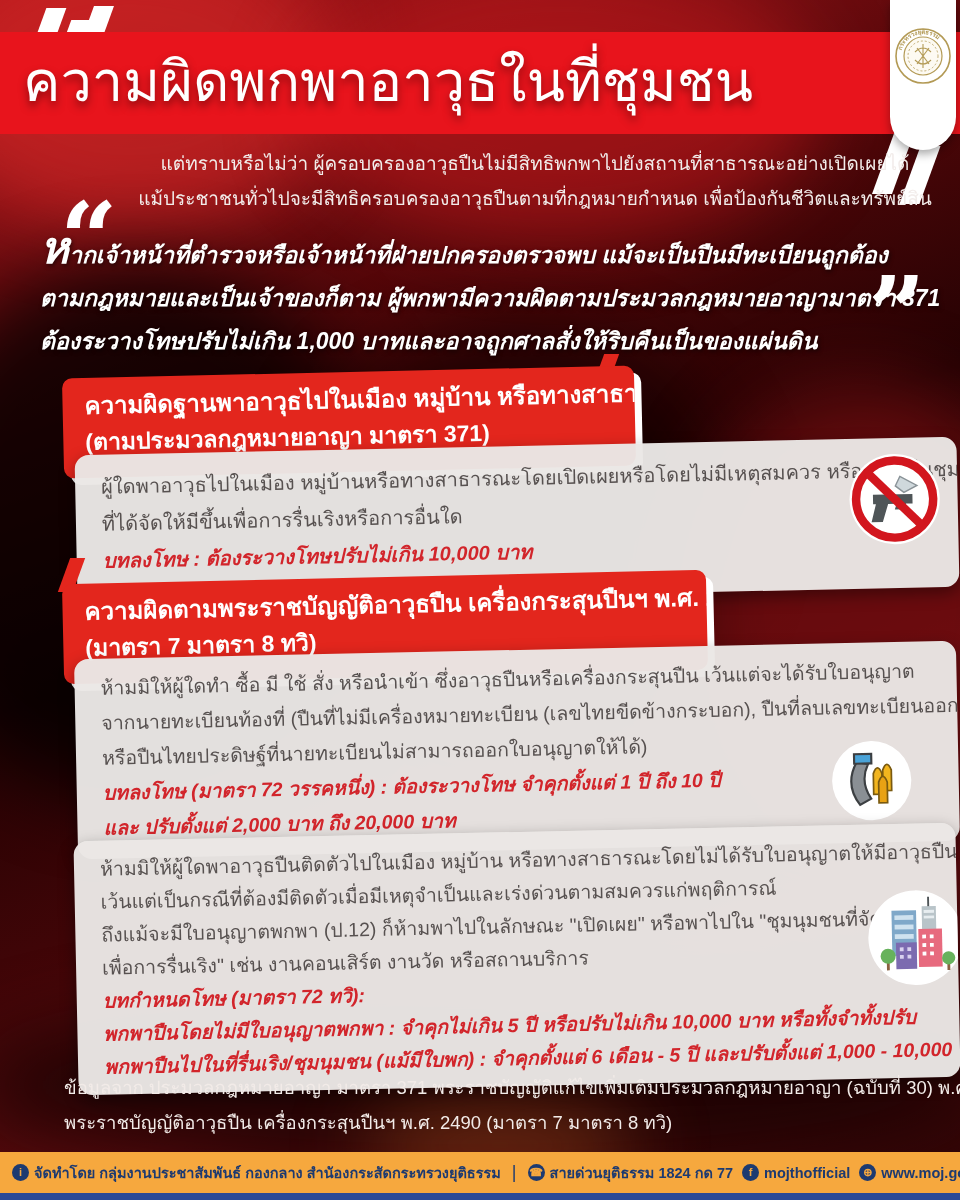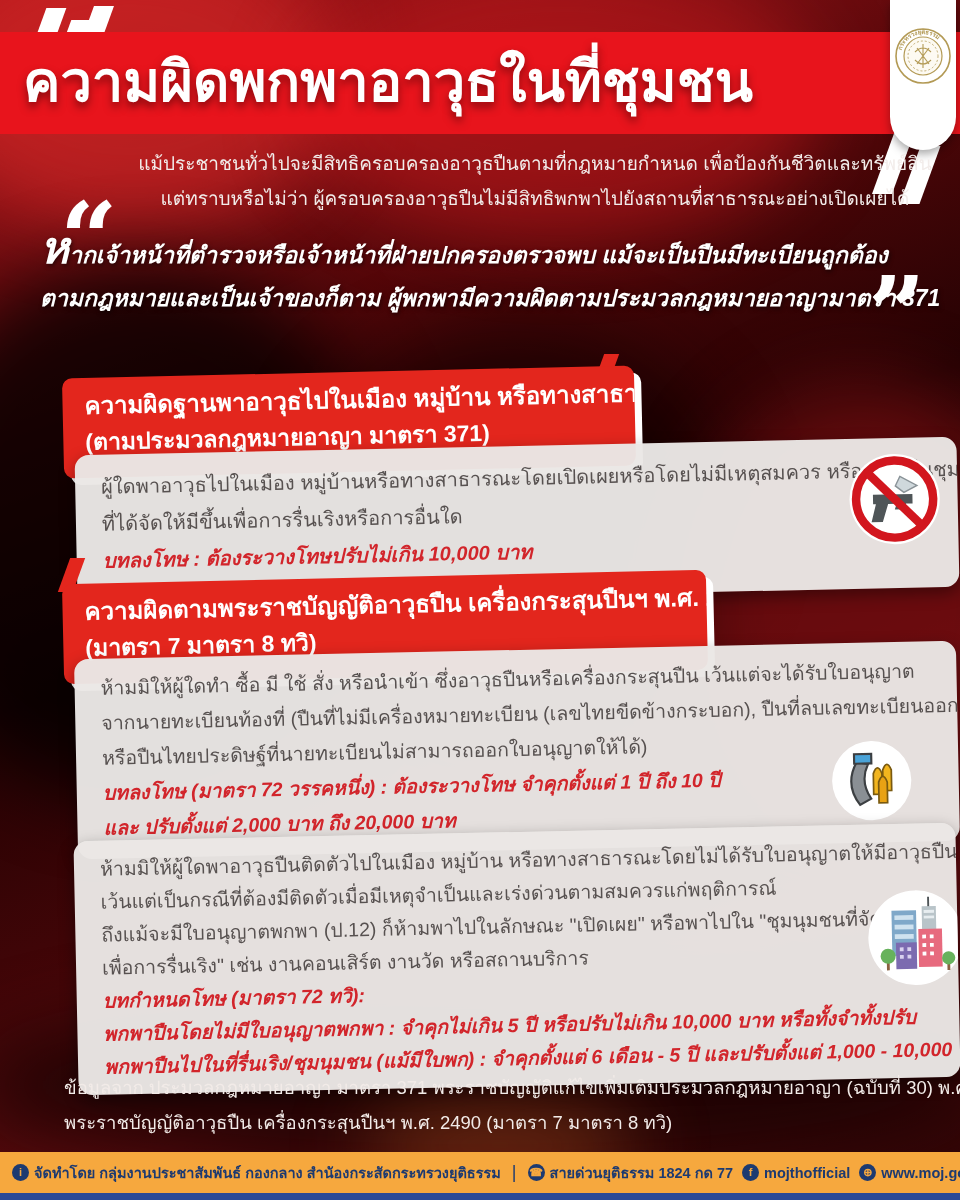--- a/index.html
+++ b/index.html
@@ -14,21 +14,21 @@
   .blob3{left:-110px;top:260px;width:500px;height:540px;background:rgba(0,0,0,.72);}
   .blob4{left:300px;top:330px;width:430px;height:390px;background:rgba(12,0,0,.6);}
   .blob5{left:680px;top:380px;width:360px;height:440px;background:rgba(150,18,22,.5);}
   .blob6{left:-30px;top:1000px;width:1020px;height:170px;background:rgba(22,2,2,.8);}
   .blob7{left:360px;top:1110px;width:280px;height:70px;background:rgba(205,95,35,.45);}
   
   .slash{position:absolute;background:#fff;transform:skewX(-20deg);}
   
   .band{position:absolute;left:0;top:32px;width:960px;height:102px;background:#e8141c;}
   .title{position:absolute;left:0;top:32px;width:776px;height:102px;line-height:100px;
-         text-align:center;color:#fff;font-size:56px;font-weight:700;white-space:nowrap;
+         text-align:center;color:#fff;font-size:56px;font-weight:400;white-space:nowrap;
          text-shadow:0 5px 8px rgba(40,0,0,.5);}
   
   .badge{position:absolute;left:890px;top:0;width:66px;height:150px;background:#fff;
          border-radius:0 0 33px 33px;box-shadow:0 4px 10px rgba(0,0,0,.35);}
   .badge svg{position:absolute;left:3px;top:22px;}
   
   .intro{position:absolute;left:110px;right:0;top:146px;text-align:center;color:#f2ecea;
          font-size:19px;line-height:35px;}
   .intro div{white-space:nowrap;}
   
@@ -115,28 +115,29 @@
       <circle cx="30" cy="34" r="19" fill="#fdfaf2" stroke="#b39a55" stroke-width="1.2"></circle>
       <circle cx="30" cy="34" r="15" fill="none" stroke="#b39a55" stroke-width="0.8" stroke-dasharray="2 2"></circle>
       <path d="M30 22 v24 M22 30 q8 -8 16 0 M22 38 q8 8 16 0 M24 26 l12 16 M36 26 l-12 16" stroke="#b39a55" stroke-width="1.1" fill="none"></path>
       <text font-size="6" fill="#b39a55" font-weight="bold">
         <textPath href="#sealArc" startOffset="8%">กระทรวงยุติธรรม</textPath>
       </text>
     </svg>
   </div>
 
   <div class="intro">
+    <div>แต่ทราบหรือไม่ว่า ผู้ครอบครองอาวุธปืนไม่มีสิทธิพกพาไปยังสถานที่สาธารณะอย่างเปิดเผยได้</div>
     <div>แม้ประชาชนทั่วไปจะมีสิทธิครอบครองอาวุธปืนตามที่กฎหมายกำหนด เพื่อป้องกันชีวิตและทรัพย์สิน</div>
-    <div>แต่ทราบหรือไม่ว่า ผู้ครอบครองอาวุธปืนไม่มีสิทธิพกพาไปยังสถานที่สาธารณะอย่างเปิดเผยได้</div>
   </div>
 
   <div class="qmark qopen">“</div>
   <div class="quote">
     <div><span class="lead">ห</span><span>ากเจ้าหน้าที่ตำรวจหรือเจ้าหน้าที่ฝ่ายปกครองตรวจพบ แม้จะเป็นปืนมีทะเบียนถูกต้อง</span></div>
     <div>ตามกฎหมายและเป็นเจ้าของก็ตาม ผู้พกพามีความผิดตามประมวลกฎหมายอาญามาตรา 371</div>
+    <div>ต้องระวางโทษปรับไม่เกิน 1,000 บาทและอาจถูกศาลสั่งให้ริบคืนเป็นของแผ่นดิน</div>
   </div>
   <div class="qmark qclose">”</div>
 
   <div class="tick" id="tick1"></div>
   <div class="sec-header" id="sec1-header">
     <div class="h1">ความผิดฐานพาอาวุธไปในเมือง หมู่บ้าน หรือทางสาธารณะ</div>
     <div class="h2">(ตามประมวลกฎหมายอาญา มาตรา 371)</div>
   </div>
   <div class="card" id="card1">
     <div>ผู้ใดพาอาวุธไปในเมือง หมู่บ้านหรือทางสาธารณะโดยเปิดเผยหรือโดยไม่มีเหตุสมควร หรือพาไปในชุมนุมชน</div>

